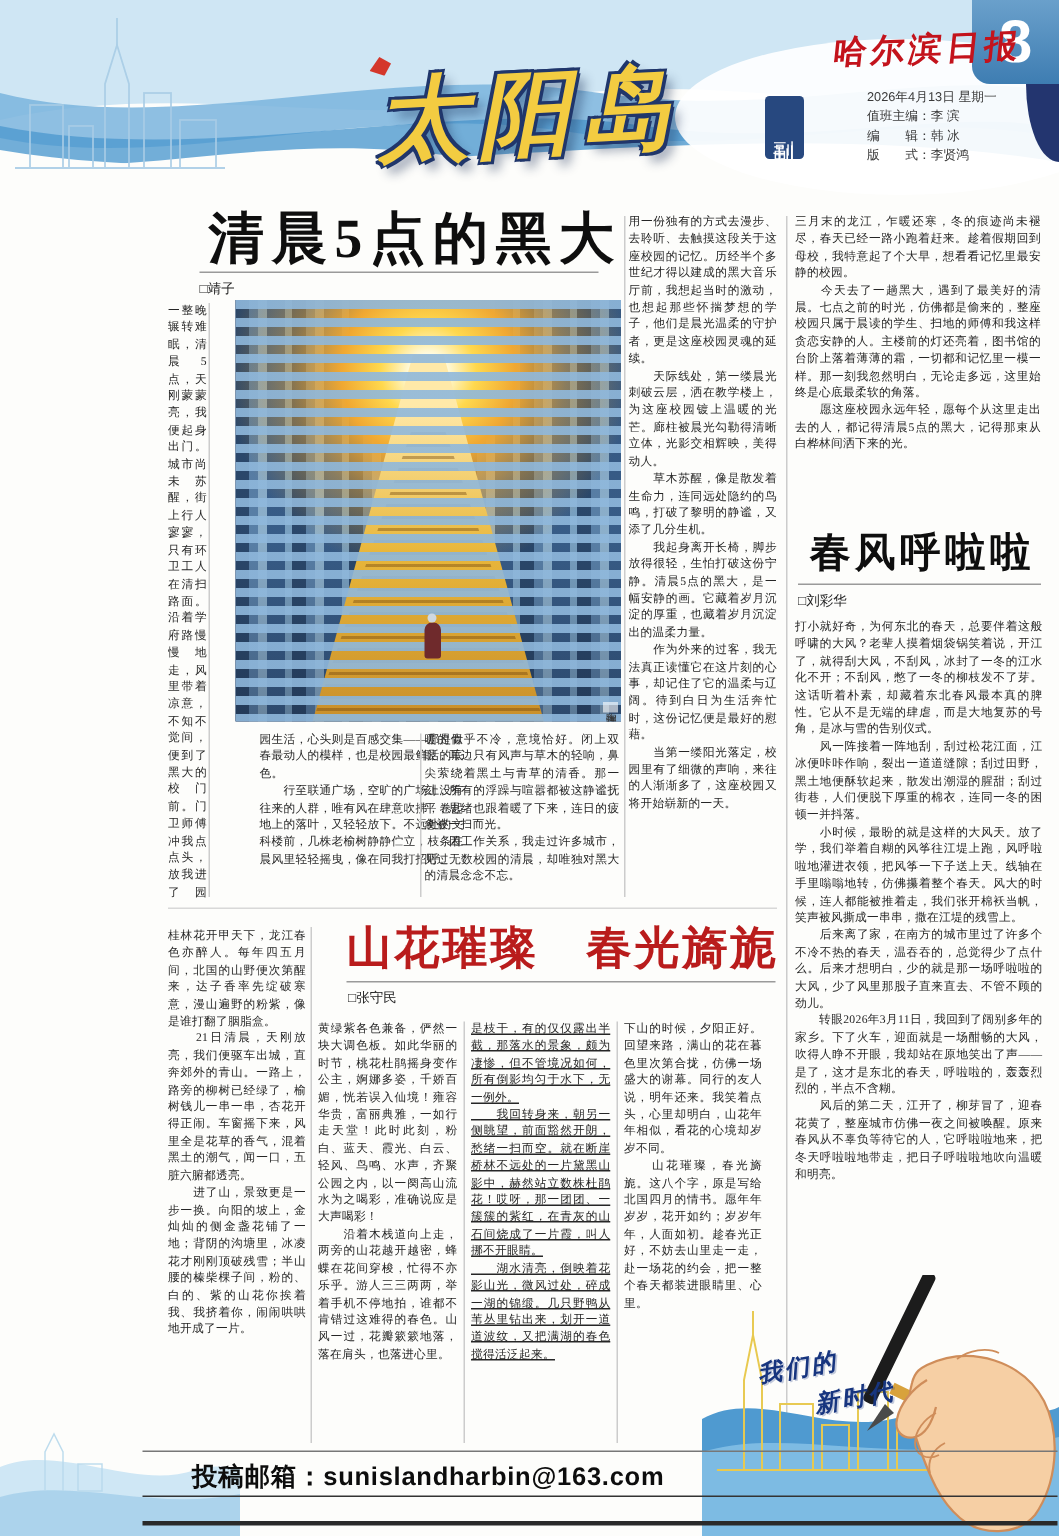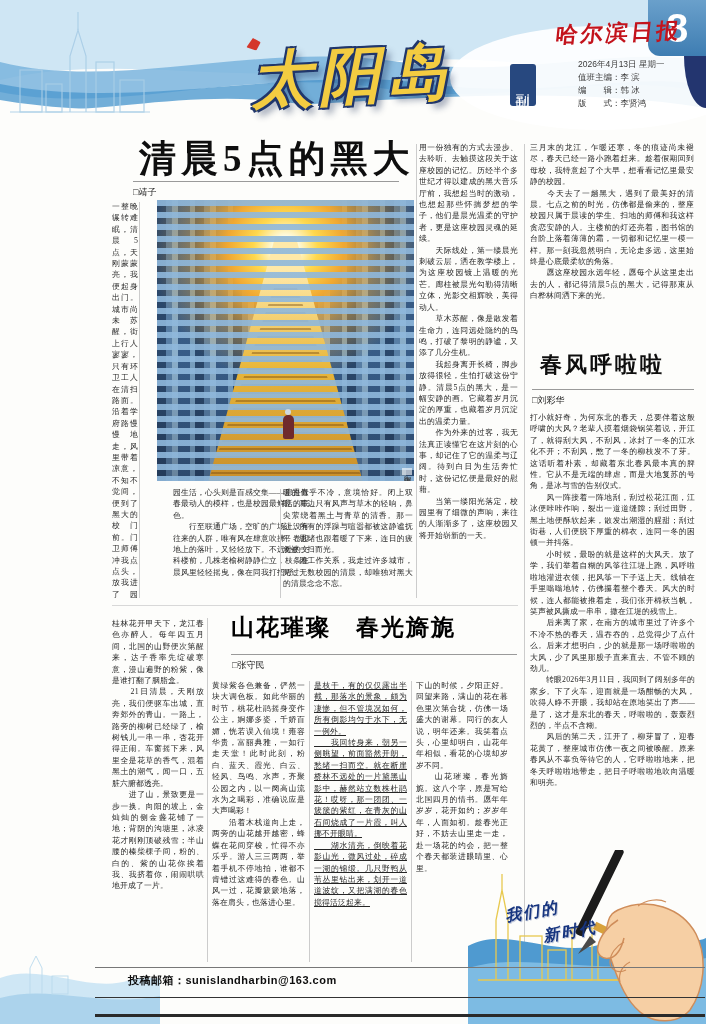--- a/index.html
+++ b/index.html
@@ -20,22 +20,22 @@
   .logo{left:250px;top:34px;font-size:62px;font-weight:bold;font-style:italic;color:#f3cc41;
         letter-spacing:6px;transform:rotate(-3deg);
         text-shadow:2px 2px 0 #20366b,-2px -2px 0 #20366b,2px -2px 0 #20366b,-2px 2px 0 #20366b,5px 6px 7px rgba(20,40,80,.45);}
   .logo-accent{left:246px;top:38px;width:15px;height:13px;background:#d4372b;
                clip-path:polygon(0 60%,55% 0,100% 45%,60% 100%);transform:rotate(-12deg);}
   .logo-badge{left:510px;top:64px;width:26px;height:42px;background:#27487f;color:#fff;border-radius:3px;
               writing-mode:vertical-rl;text-align:center;font-size:14px;letter-spacing:3px;line-height:26px;
               font-family:"Liberation Sans",sans-serif;}
   
   .h1-title{left:139px;top:134px;font-size:37px;font-weight:bold;letter-spacing:5px;color:#0e0e0e;}
-  .h2-title{left:540px;top:350px;font-size:22px;font-weight:bold;letter-spacing:3px;color:#0e0e0e;}
-  .h3-title{left:231px;top:612px;font-size:23px;font-weight:bold;letter-spacing:2px;color:#000000;}
+  .h2-title{left:540px;top:350px;font-size:27px;font-weight:bold;letter-spacing:3px;color:#0e0e0e;}
+  .h3-title{left:231px;top:612px;font-size:30px;font-weight:bold;letter-spacing:2px;color:#b91c1c;}
   .rule{background:#9a9a9a;height:1px;}
   .byline{font-size:9px;color:#222;font-family:"Liberation Sans",sans-serif;}
   
   .bodytext{font-size:7.8px;line-height:11.4px;text-align:justify;color:#262626;white-space:pre-line;
             overflow:hidden;letter-spacing:.2px;}
   .vr{position:absolute;width:1px;background:#cccccc;}
   .sep{background:#d8d8d8;height:1px;}
   
   .photo{left:157px;top:200px;width:257px;height:281px;overflow:hidden;background:#2e4f76;box-shadow:0 0 0 1px #b9c6d2 inset;}
   .ph-trees{position:absolute;inset:0;
@@ -47,21 +47,21 @@
     clip-path:polygon(46% 13%,54% 13%,80% 100%,20% 100%);}
   .ph-slats{position:absolute;inset:0;background:repeating-linear-gradient(180deg,rgba(110,65,10,.4) 0 2px,rgba(0,0,0,0) 2px 8px);
     clip-path:polygon(46% 30%,54% 30%,80% 100%,20% 100%);}
   .ph-posts{position:absolute;inset:0;background:repeating-linear-gradient(180deg,#8fb8dc 0 6px,rgba(0,0,0,0) 6px 12px);
     clip-path:polygon(17% 55%,22% 55%,14% 100%,6% 100%),polygon(78% 55%,83% 55%,94% 100%,86% 100%);opacity:.9;}
   .ph-person{position:absolute;left:49%;bottom:15%;width:11px;height:24px;background:#6f2a2c;border-radius:5px 5px 2px 2px;}
   .ph-head{position:absolute;left:2.5px;top:-6px;width:6px;height:6px;background:#cfd8e0;border-radius:50%;}
   .ph-credit{position:absolute;right:2px;bottom:6px;writing-mode:vertical-rl;font-size:7px;color:#333;
              background:rgba(255,255,255,.6);padding:2px 0;letter-spacing:1px;}
   
-  .email-line{left:128px;top:973px;font-size:11px;font-weight:bold;color:#0d0d0d;letter-spacing:.5px;
+  .email-line{left:128px;top:973px;font-size:17px;font-weight:bold;color:#0d0d0d;letter-spacing:.5px;
               font-family:"Liberation Sans","DejaVu Sans",sans-serif;}
   .rule-art-bottom{left:95px;top:967px;width:610px;height:1px;background:#777;}
   .footer-rule-top{left:95px;top:997px;width:610px;height:1px;background:#333;}
   .footer-text{left:95px;top:1001px;width:610px;text-align:center;font-size:8.5px;color:#1a1a1a;
                font-family:"Liberation Sans",sans-serif;letter-spacing:.4px;}
   .footer-rule-bottom{left:95px;top:1014px;width:610px;height:3px;background:#2a2a2a;}
   .blart{left:0;top:938px;width:160px;height:86px;}
   .brart{left:468px;top:850px;width:238px;height:174px;}
   .slogan{position:absolute;color:#17357f;font-weight:bold;font-style:italic;font-size:16px;
           transform:rotate(-10deg);letter-spacing:2px;text-shadow:1px 1px 0 rgba(23,53,127,.25);}

